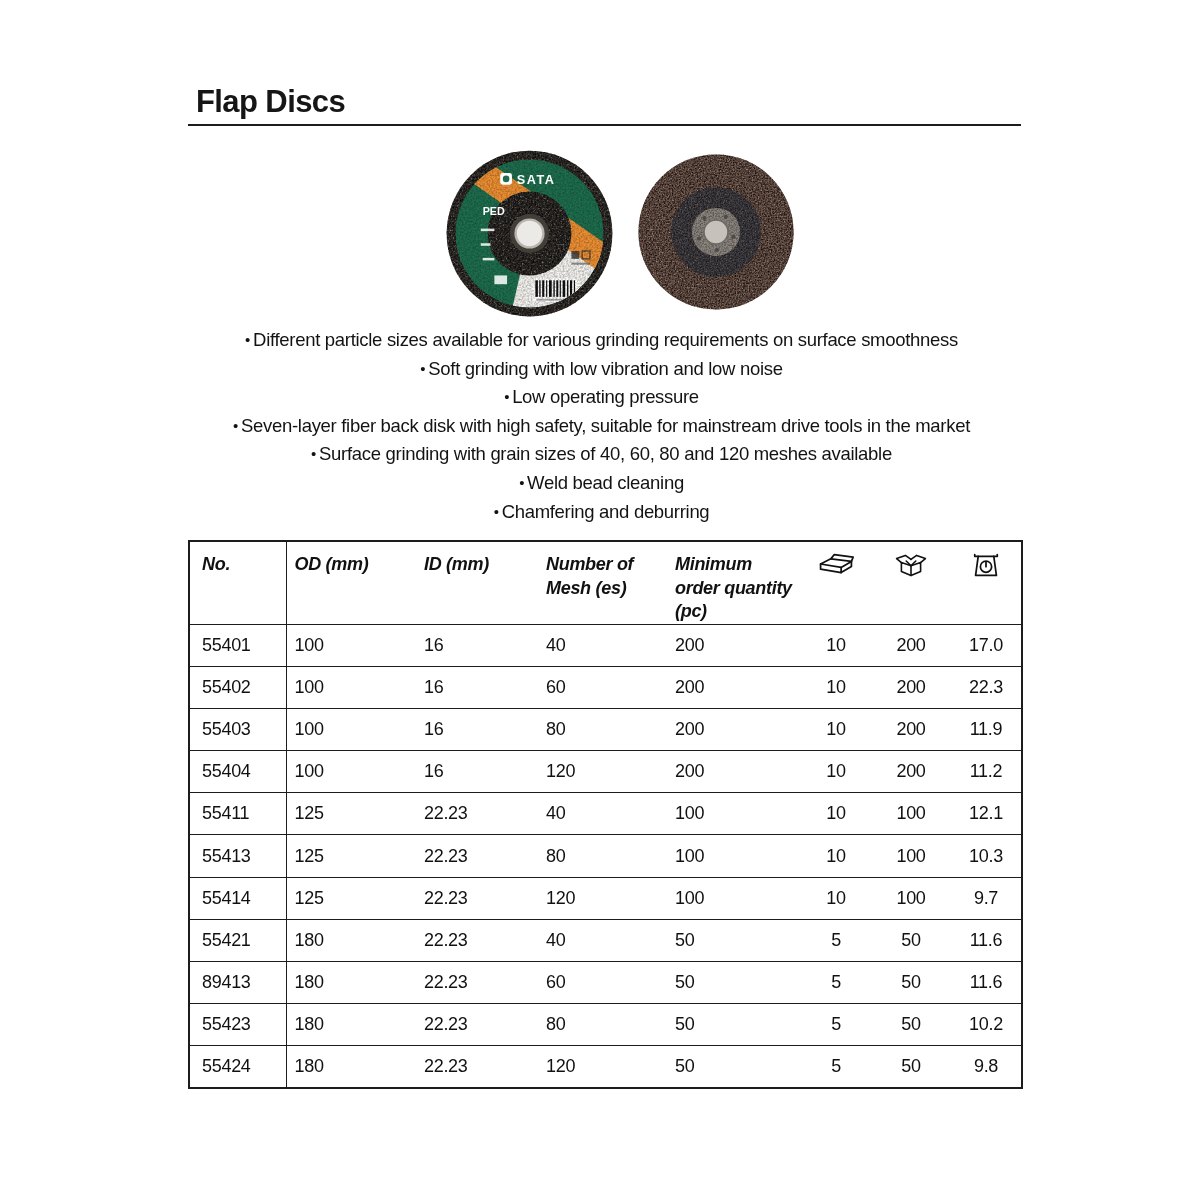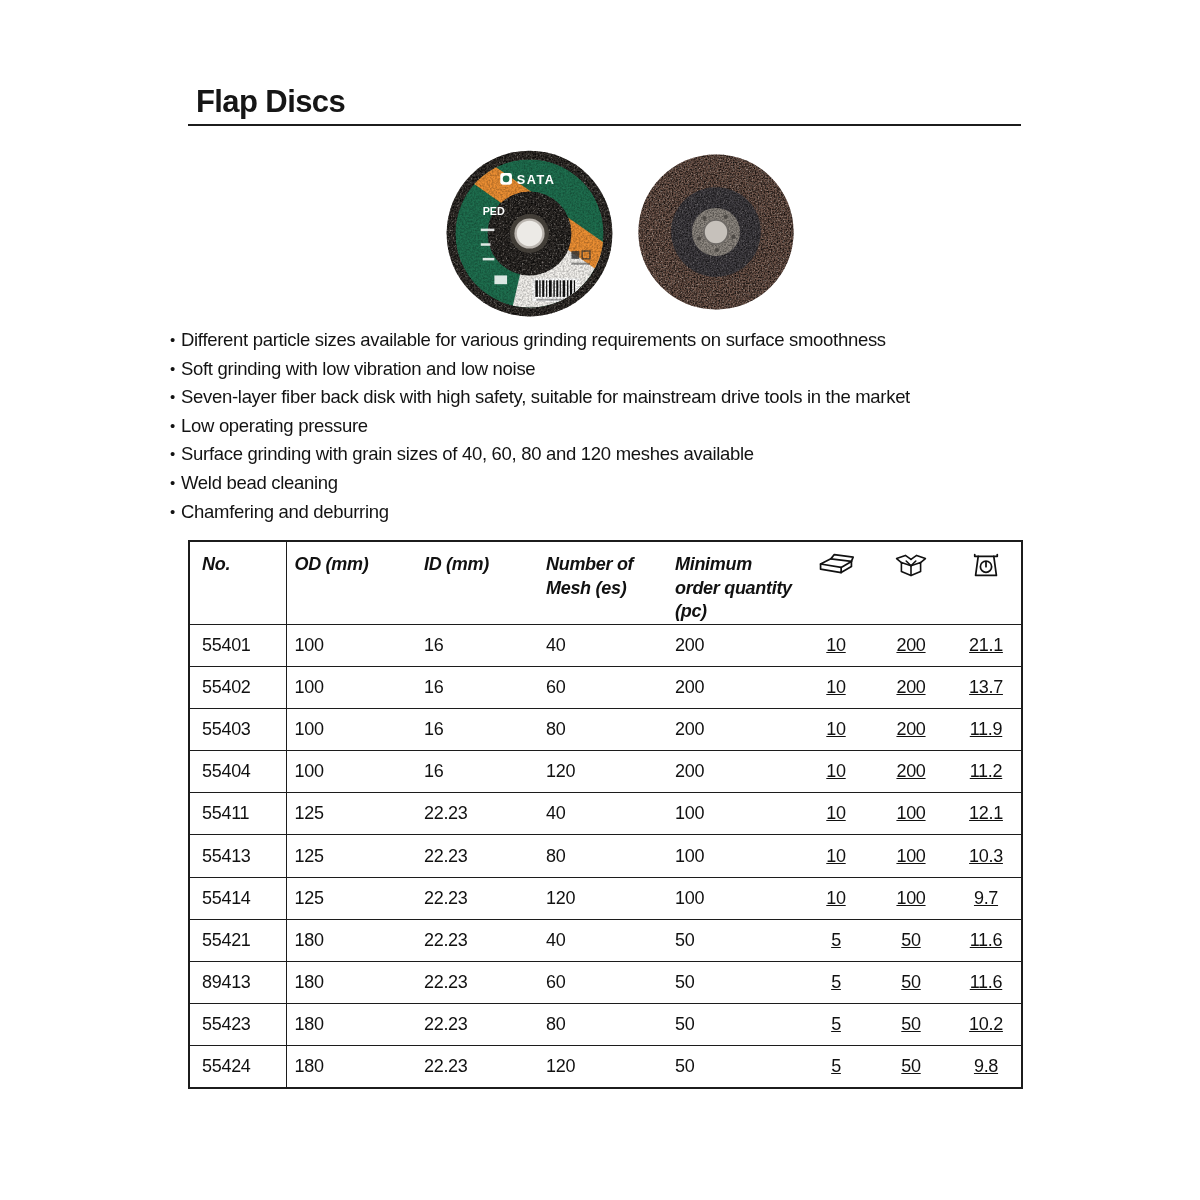--- a/index.html
+++ b/index.html
@@ -9,43 +9,43 @@
 
   .page-title{position:absolute;left:188px;top:76px;margin:8px;
     font-size:31px;font-weight:800;letter-spacing:-0.6px;color:#161616;}
   .title-rule{position:absolute;left:188px;top:124px;width:833px;height:0;
     border:none;border-top:2.4px solid #1c1c1c;margin:0;}
 
   .images-wrap{position:absolute;left:0;top:0;}
   .disc-front{position:absolute;left:432px;top:136px;}
   .disc-back{position:absolute;left:636px;top:152px;}
 
-  .features{position:absolute;left:170px;top:326px;margin:0;padding:0;
-    list-style:none;width:840px;}
+  .features{position:absolute;left:180px;top:326px;margin:0;padding:0;
+    list-style:none;width:840px;text-align:center;}
   .features li{font-size:18.5px;line-height:28.6px;font-weight:500;
     letter-spacing:-0.3px;color:#131313;white-space:nowrap;}
   .features .dot{display:inline-block;width:11px;font-size:15px;vertical-align:1px;}
 
   table.spec{position:absolute;left:188px;top:540px;width:833px;
     border-collapse:collapse;table-layout:fixed;
     border:2.4px solid #1c1c1c;}
   table.spec th, table.spec td{border-top:1.9px solid #1c1c1c;}
   table.spec th{vertical-align:top;text-align:left;font-weight:600;
     font-size:18px;line-height:23.5px;letter-spacing:-0.3px;
     padding:11px 0 0 8px;height:70px;box-sizing:border-box;font-style:italic;}
   table.spec th.first, table.spec td.c0{border-right:1.9px solid #1c1c1c;}
   table.spec th.first{padding-left:12px;}
   table.spec th.icon-th{text-align:center;padding:10px 0 0 0;}
   table.spec td{height:42.2px;font-size:18px;font-weight:500;
     letter-spacing:-0.3px;padding:0 0 0 8px;box-sizing:border-box;}
   table.spec td.c0{padding-left:12px;}
   table.spec td.c4{padding-left:14px;}
   table.spec th.p14{padding-left:14px;}
   table.spec td.c5, table.spec td.c6, table.spec td.c7{
-    text-align:center;padding-left:0;text-decoration:underline;}
+    text-align:center;padding-left:0;}
   .hicon svg{display:inline-block;}
 </style>
 </head>
 <body>
 
 <div class="page">
 
   <h1 class="page-title">Flap Discs</h1>
   <hr class="title-rule">
 
@@ -162,23 +162,23 @@
       <circle cx="100" cy="100" r="15" fill="#c6c1bb"></circle>
       <circle cx="100" cy="100" r="15" fill="none" stroke="#6e6a66" stroke-width="2"></circle>
     </svg>
   </div>
 
   <ul class="features">
     <li><span class="dot">•</span><span class="txt">Different particle sizes available for various grinding requirements on surface smoothness</span></li>
 
     <li><span class="dot">•</span><span class="txt">Soft grinding with low vibration and low noise</span></li>
 
+    <li><span class="dot">•</span><span class="txt">Low operating pressure</span></li>
+
     <li><span class="dot">•</span><span class="txt">Seven-layer fiber back disk with high safety, suitable for mainstream drive tools in the market</span></li>
-
-    <li><span class="dot">•</span><span class="txt">Low operating pressure</span></li>
 
     <li><span class="dot">•</span><span class="txt">Surface grinding with grain sizes of 40, 60, 80 and 120 meshes available</span></li>
 
     <li><span class="dot">•</span><span class="txt">Weld bead cleaning</span></li>
 
     <li><span class="dot">•</span><span class="txt">Chamfering and deburring</span></li>
   </ul>
 
   <table class="spec">
     <colgroup>
@@ -233,31 +233,31 @@
     </thead>
     <tbody id="tbody">
         <tr>
           <td class="c0">55401</td>
           <td class="c1">100</td>
           <td class="c2">16</td>
           <td class="c3">40</td>
           <td class="c4">200</td>
           <td class="c5">10</td>
           <td class="c6">200</td>
-          <td class="c7">21.1</td>
+          <td class="c7">17.0</td>
         </tr>
         <tr>
           <td class="c0">55402</td>
           <td class="c1">100</td>
           <td class="c2">16</td>
           <td class="c3">60</td>
           <td class="c4">200</td>
           <td class="c5">10</td>
           <td class="c6">200</td>
-          <td class="c7">13.7</td>
+          <td class="c7">22.3</td>
         </tr>
         <tr>
           <td class="c0">55403</td>
           <td class="c1">100</td>
           <td class="c2">16</td>
           <td class="c3">80</td>
           <td class="c4">200</td>
           <td class="c5">10</td>
           <td class="c6">200</td>
           <td class="c7">11.9</td>

